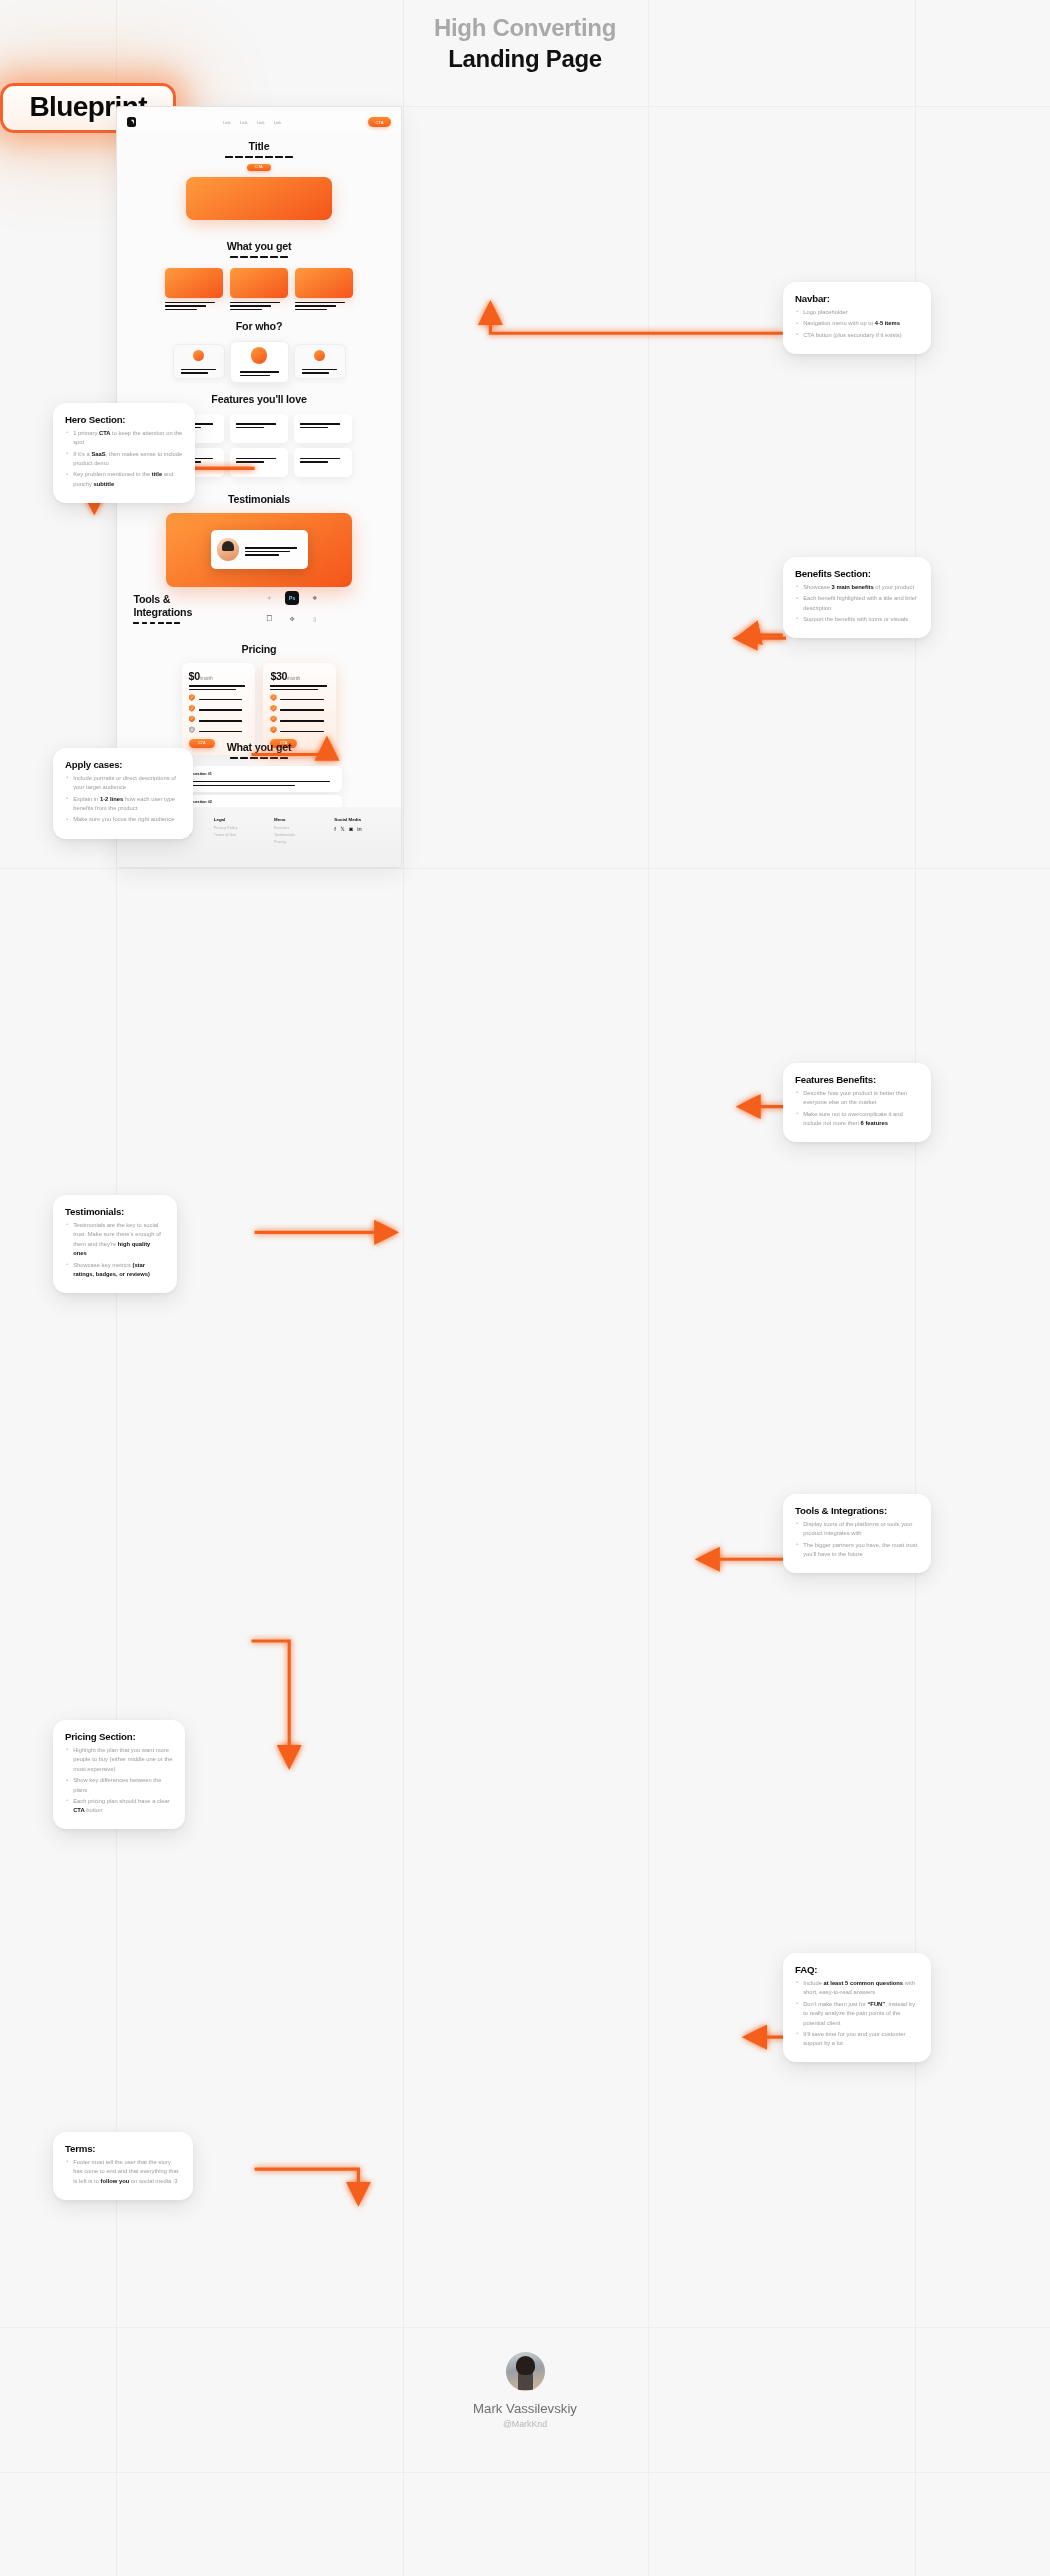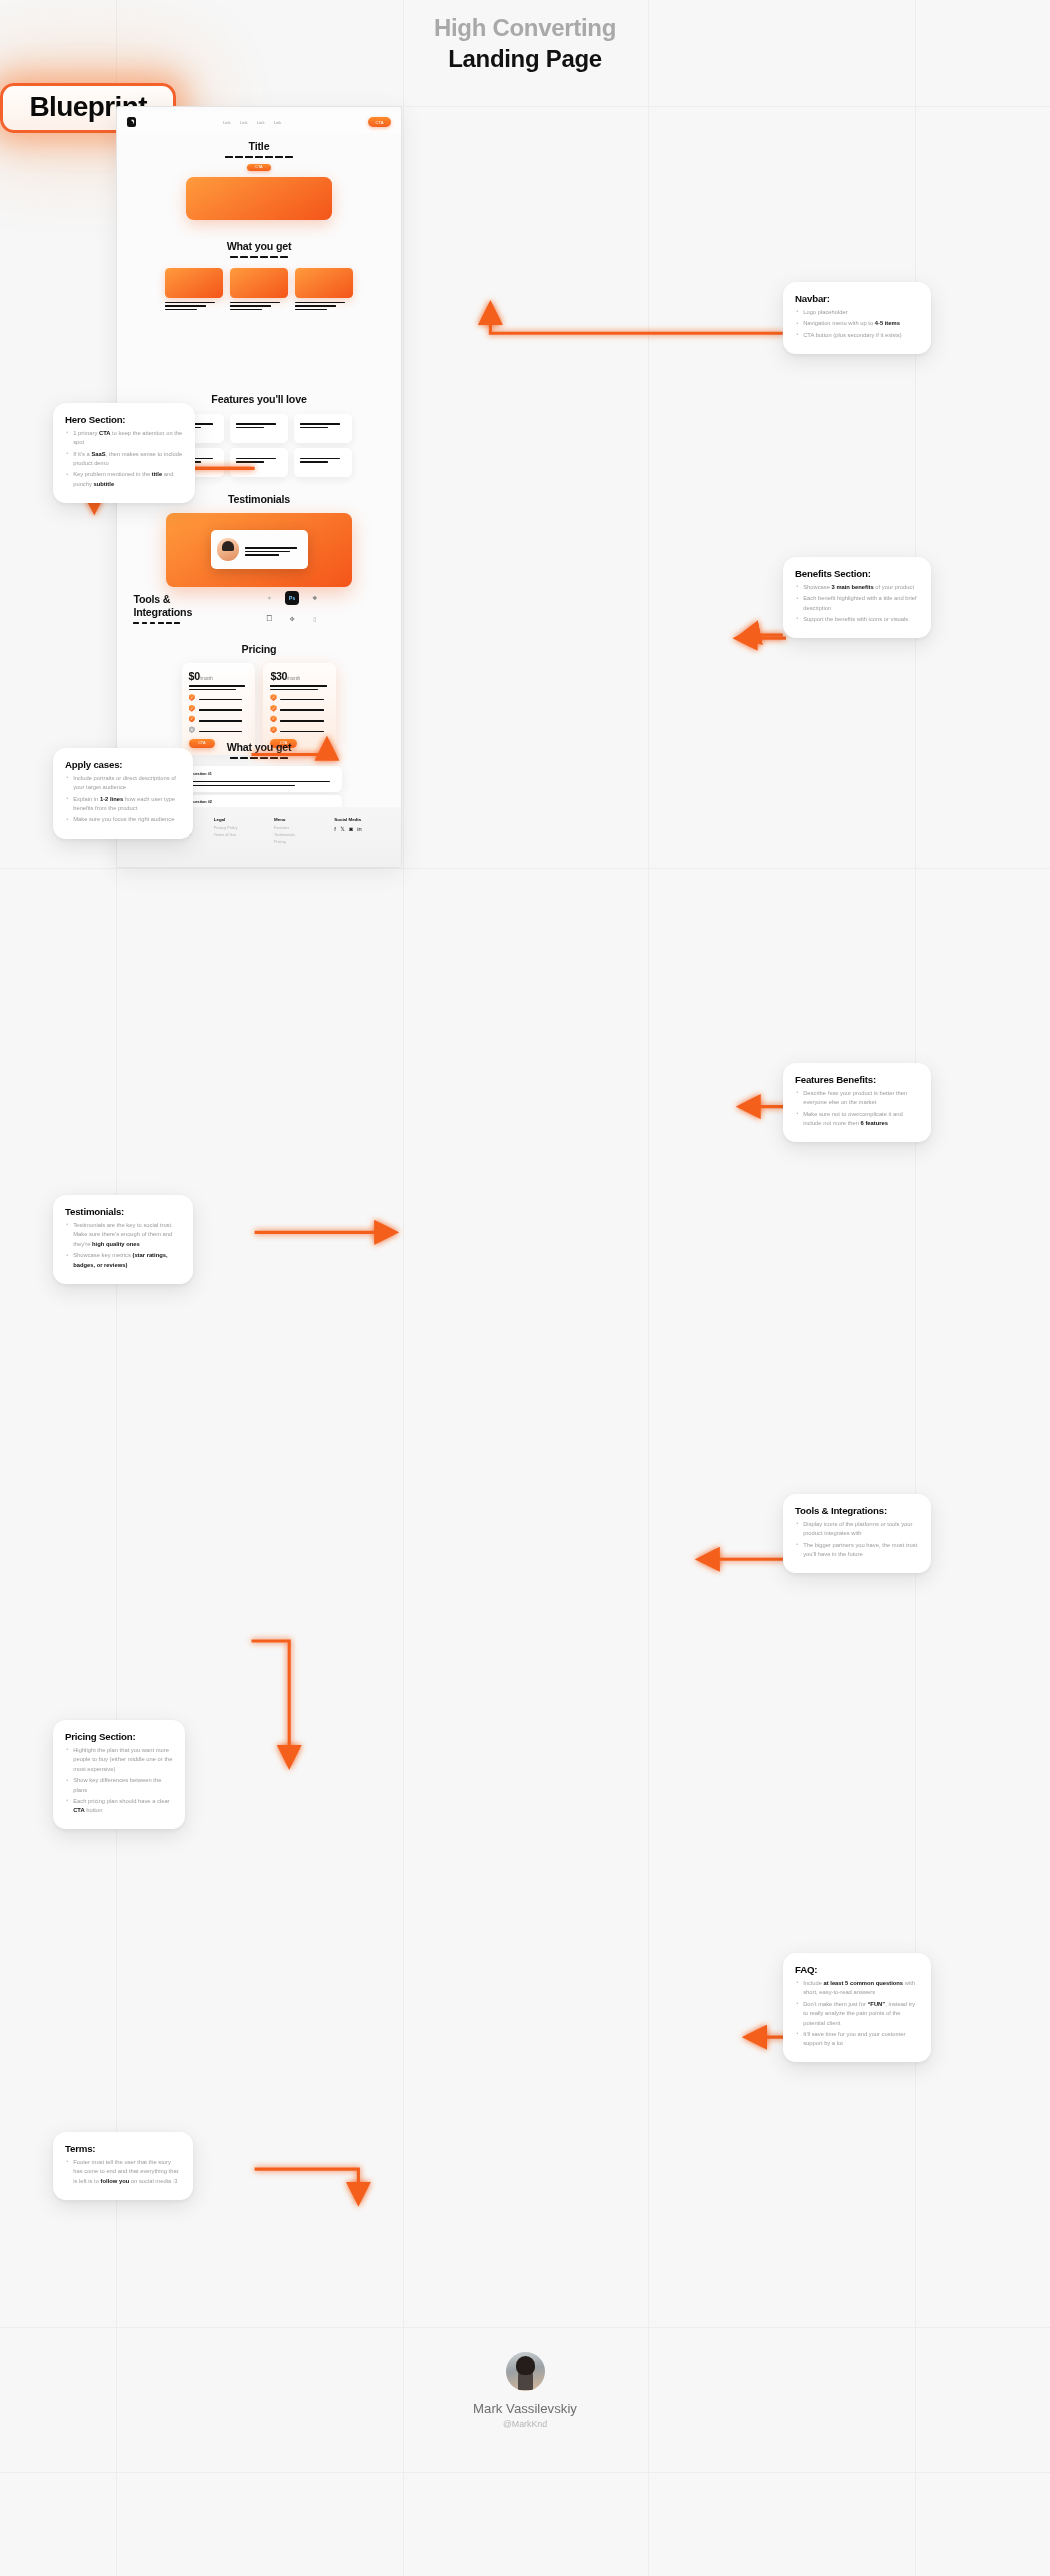--- a/index.html
+++ b/index.html
@@ -225,20 +225,46 @@
             <div class="img"></div>
         <div class="lines">
               <i style="width:86%"></i>
               <i style="width:70%"></i>
               <i style="width:55%"></i>
             </div>
           </div>
     </div>
   </div>
 
+  <div class="sec" style="top:213px">
+    <div class="mock-head">For who?</div>
+    <div class="who">
+      <div class="who-card">
+        <div class="dot"></div>
+        <div class="lines" style="width:35px">
+              <i style="width:100%"></i>
+              <i style="width:78%"></i>
+            </div>
+      </div>
+      <div class="who-card mid">
+        <div class="dot big"></div>
+        <div class="lines" style="width:39px">
+              <i style="width:100%"></i>
+              <i style="width:78%"></i>
+            </div>
+      </div>
+      <div class="who-card">
+        <div class="dot"></div>
+        <div class="lines" style="width:35px">
+              <i style="width:100%"></i>
+              <i style="width:78%"></i>
+            </div>
+      </div>
+    </div>
+  </div>
 
   <div class="sec" style="top:286px">
     <div class="mock-head">Features you'll love</div>
     <div class="fgrid">
       <div class="frow">
         <div class="fcard">
               <div class="lines">
                 <i style="width:88%"></i>
                 <i style="width:62%"></i>
               </div>
@@ -522,21 +548,21 @@
 </div>
 
 <div class="note" style="left:783px; top:1063px; width:148px;">
   <h3>Features Benefits:</h3>
   <ul>
     <li>Describe how your product is better then everyone else on the market</li>
     <li><span>Make sure not to overcomplicate it and include not more then </span><b>6 features</b></li>
   </ul>
 </div>
 
-<div class="note" style="left:53px; top:1195px; width:140px;">
+<div class="note" style="left:53px; top:1195px; width:124px;">
   <h3>Testimonials:</h3>
   <ul>
     <li><span>Testimonials are the key to social trust. Make sure there's enough of them and they're </span><b>high quality ones</b></li>
     <li><span>Showcase key metrics </span><b>(star ratings, badges, or reviews)</b></li>
   </ul>
 </div>
 
 <div class="note" style="left:783px; top:1494px; width:148px;">
   <h3>Tools &amp; Integrations:</h3>
   <ul>

